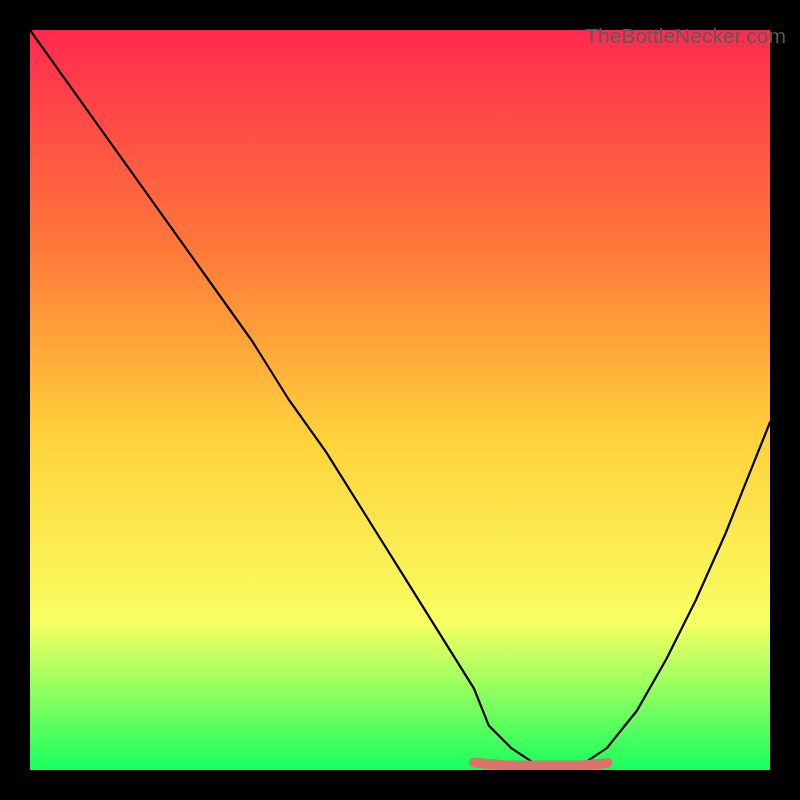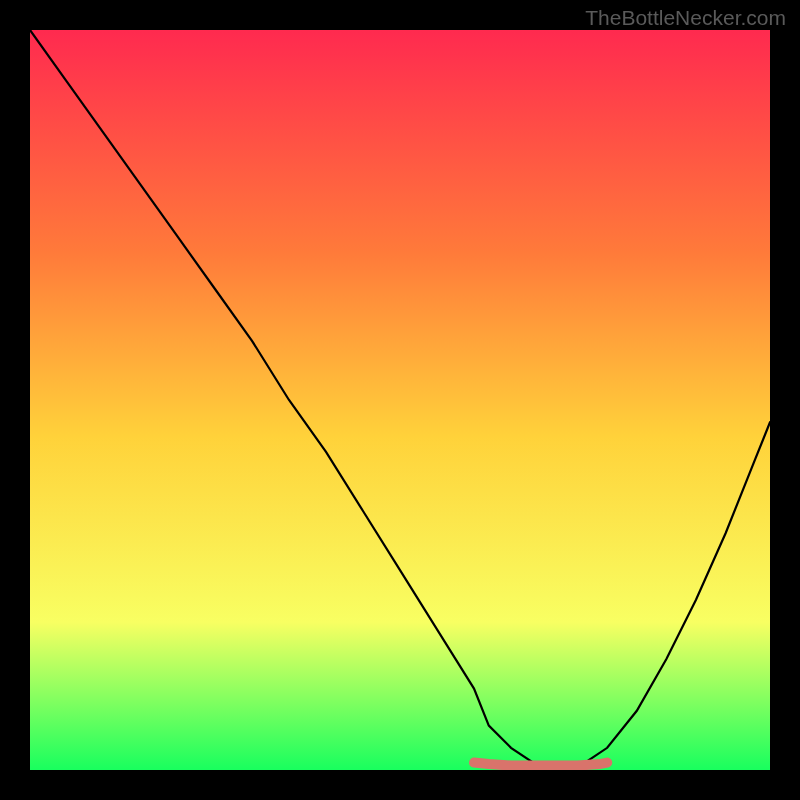--- a/index.html
+++ b/index.html
@@ -6,21 +6,21 @@
     margin: 0;
     padding: 0;
     background: #000;
     width: 800px;
     height: 800px;
     position: relative;
     font-family: Arial, sans-serif;
   }
   .watermark {
     position: absolute;
-    top: 6px;
+    top: 24px;
     right: 14px;
     color: #5a5a5a;
     font-size: 21px;
     font-weight: 500;
     z-index: 10;
     text-align: right;
   }
   .plot-area {
     position: absolute;
     left: 30px;

